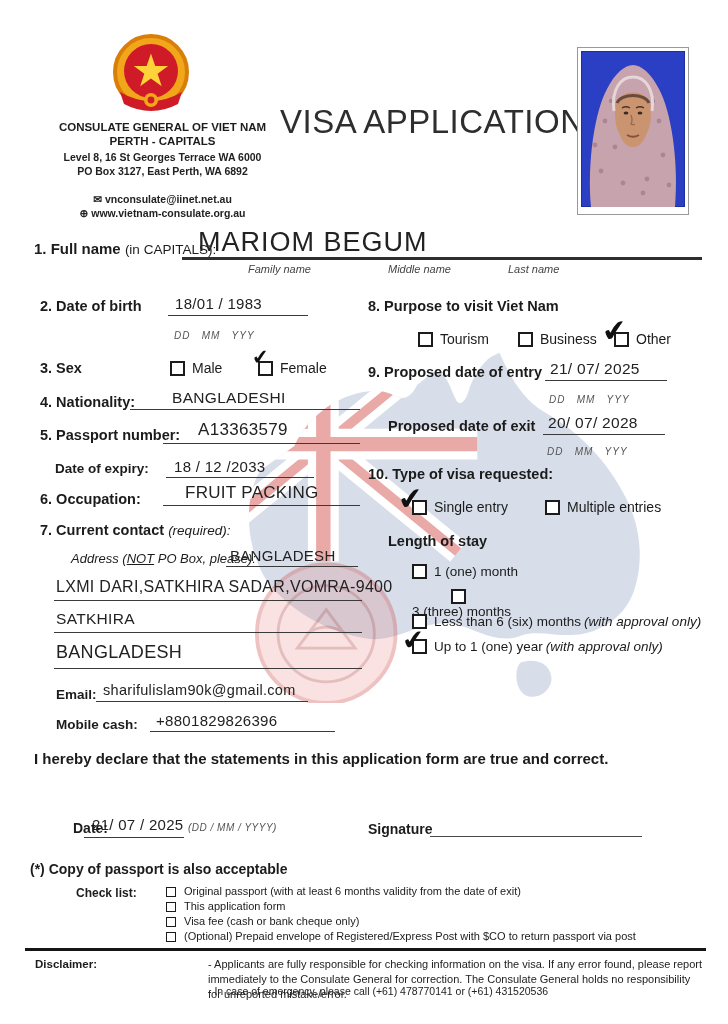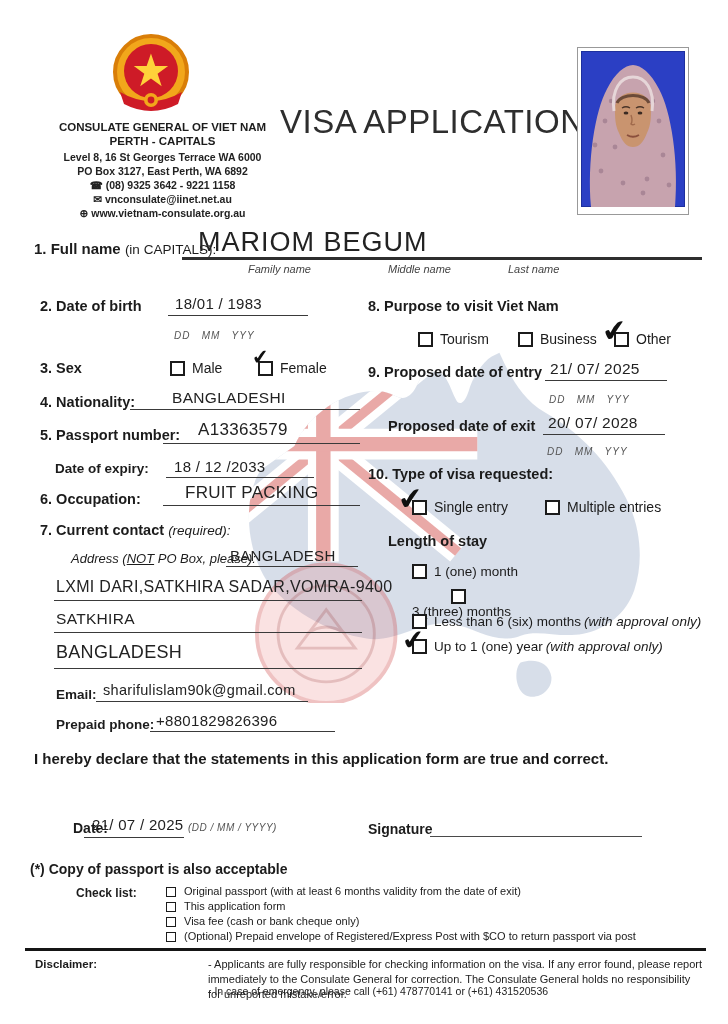--- a/index.html
+++ b/index.html
@@ -72,24 +72,20 @@
     <path d="M41 16 L46.5 32 L63 32 L49.5 42 L54.8 58 L41 48 L27.2 58 L32.5 42 L19 32 L35.5 32 Z" fill="#ffd23a" transform="scale(0.78) translate(11.5,9)"></path>
     <path d="M 10,58 Q 41,76 72,58 L 68,70 Q 41,84 14,70 Z" fill="#ce1b27"></path>
     <circle cx="41" cy="66" r="7" fill="#f2a71b"></circle>
     <circle cx="41" cy="66" r="3.4" fill="#ce1b27"></circle>
   </svg>
 
   <div class="abs fg center headline" style="left:35px; top:121px; width:255px;">CONSULATE GENERAL OF VIET NAM</div>
   <div class="abs fg center headline" style="left:35px; top:135px; width:255px;">PERTH - CAPITALS</div>
   <div class="abs fg center headsmall" style="left:35px; top:151px; width:255px;">Level 8, 16 St Georges Terrace WA 6000</div>
   <div class="abs fg center headsmall" style="left:35px; top:165px; width:255px;">PO Box 3127, East Perth, WA 6892</div>
-  <div class="abs fg center headsmall" style="left:35px; top:179px; width:255px;">
-    <span>☎</span>
-    <span>(08) 9325 3642 - 9221 1158</span>
-  </div>
   <div class="abs fg center headsmall" style="left:35px; top:193px; width:255px;">
     <span>✉</span>
     <span>vnconsulate@iinet.net.au</span>
   </div>
   <div class="abs fg center headsmall" style="left:35px; top:207px; width:255px;">
     <span>⊕</span>
     <span>www.vietnam-consulate.org.au</span>
   </div>
 
   <div class="abs fg" style="left:280px; top:103px; font-size:33px; color:#2e2e2e; letter-spacing:.5px;">VISA APPLICATION</div>
@@ -182,21 +178,21 @@
   <div class="abs fg val" style="left:56px; top:610px; font-size:15.5px;">SATKHIRA</div>
   <div class="abs fg uline" style="left:54px; top:632px; width:308px;"></div>
 
   <div class="abs fg val" style="left:56px; top:642px; font-size:18px;">BANGLADESH</div>
   <div class="abs fg uline" style="left:54px; top:668px; width:308px;"></div>
 
   <div class="abs fg" style="left:56px; top:687px; font-size:13.5px; font-weight:600;">Email:</div>
   <div class="abs fg val" style="left:103px; top:682px; font-size:14.5px;">sharifulislam90k@gmail.com</div>
   <div class="abs fg uline" style="left:96px; top:701px; width:212px;"></div>
 
-  <div class="abs fg" style="left:56px; top:717px; font-size:13.5px; font-weight:600;">Prepaid phone:</div>
+  <div class="abs fg" style="left:56px; top:717px; font-size:13.5px; font-weight:600;">Mobile cash:</div>
   <div class="abs fg val" style="left:156px; top:712px; font-size:15px;">+8801829826396</div>
   <div class="abs fg uline" style="left:150px; top:731px; width:185px;"></div>
 
   <div class="abs fg lbl" style="left:368px; top:298px;">8. Purpose to visit Viet Nam</div>
   <div class="abs fg opt" style="left:418px; top:331px;">
     <span class="cb"></span>
     <span>Tourism</span>
   </div>
   <div class="abs fg opt" style="left:518px; top:331px;">
     <span class="cb"></span>

